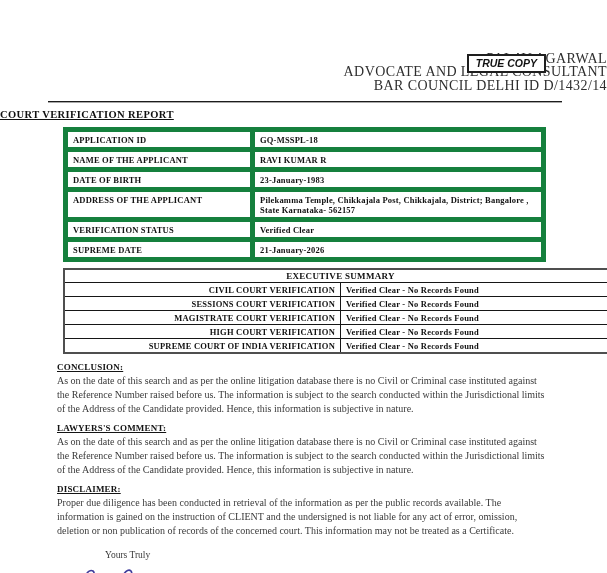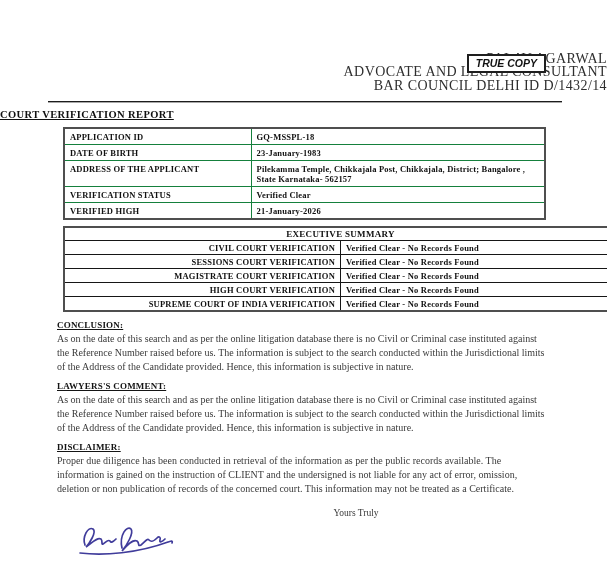--- a/index.html
+++ b/index.html
@@ -13,37 +13,37 @@
                 letter-spacing:0.4px; color:#2e2e2e; }
   .stamp { position:absolute; top:54px; right:61px; border:2px solid #1f1f1f; background:#fff;
            padding:1px 7px 2px; font-family:"Liberation Sans","DejaVu Sans",sans-serif;
            font-style:italic; font-weight:700; font-size:10.5px; color:#111; }
   .rule { margin:9px 45px 0 48px; height:2px; background:#1c1c1c; border-bottom:1px solid #a8a8a8; }
   .title { text-align:left; margin-top:6px; font-size:10.5px; font-weight:700;
            letter-spacing:0.4px; text-decoration:underline; color:#101010; }
   
   table { border-collapse:collapse; table-layout:fixed; }
   .details { margin:7px 0 0 63px; width:483px; border:2px solid #4f4f4f; }
-  .details td { border:1px solid #15803d; font-size:8.5px; font-weight:700; color:#111;
+  .details td { border:5px solid #15803d; font-size:8.5px; font-weight:700; color:#111;
                 padding:3px 5px 2px; letter-spacing:0.2px; vertical-align:top; }
   .details td.lbl { width:187px; }
   .summary { margin:6px 0 0 63px; width:555px; border:2px solid #4f4f4f; }
   .summary .hdr { border:1px solid #161616; font-size:9px; font-weight:700; color:#111;
                   text-align:center; padding:1px 2px; letter-spacing:0.3px; }
   .summary td { border:1px solid #161616; font-size:8.5px; font-weight:700; color:#111;
                 padding:2px 5px 1px; letter-spacing:0.2px; }
   .summary td.lbl { width:187px; text-align:right; }
   .summary td.val { }
   
   .section { margin:0 62px 0 57px; }
   .section .shead { display:inline-block; font-size:9px; font-weight:700; color:#141414;
                     text-decoration:underline; letter-spacing:0.2px; margin:8px 0 2px; }
   .section p { margin:0; font-size:10px; line-height:1.37; color:#3a3a3a; }
   
-  .salutation { margin:13px 0 0 105px; font-size:9.5px; color:#383838;text-align:center; }
+  .salutation { margin:13px 0 0 105px; font-size:9.5px; color:#383838; }
   .signature-wrap { margin:4px 0 0 76px; height:34px; }
 </style>
 </head>
 <body>
 
 <div class="page">
 
   <div class="letterhead">
     <div>PALAV AGARWAL</div>
     <div>ADVOCATE AND LEGAL CONSULTANT</div>
@@ -56,33 +56,37 @@
 
   <div class="title">COURT VERIFICATION REPORT</div>
 
   <table class="details">
     <tbody>
         <tr>
           <td class="lbl">APPLICATION ID</td>
           <td class="val">GQ-MSSPL-18</td>
         </tr>
         <tr>
+          <td class="lbl">NAME OF THE APPLICANT</td>
+          <td class="val">RAVI KUMAR R</td>
+        </tr>
+        <tr>
           <td class="lbl">DATE OF BIRTH</td>
           <td class="val">23-January-1983</td>
         </tr>
         <tr>
           <td class="lbl">ADDRESS OF THE APPLICANT</td>
           <td class="val">Pilekamma Temple, Chikkajala Post, Chikkajala, District; Bangalore , State Karnataka- 562157</td>
         </tr>
         <tr>
           <td class="lbl">VERIFICATION STATUS</td>
           <td class="val">Verified Clear</td>
         </tr>
         <tr>
-          <td class="lbl">VERIFIED HIGH</td>
+          <td class="lbl">SUPREME DATE</td>
           <td class="val">21-January-2026</td>
         </tr>
       </tbody>
   </table>
 
   <table class="summary">
     <tbody>
       <tr>
         <td class="hdr" colspan="2">EXECUTIVE SUMMARY</td>
       </tr>

